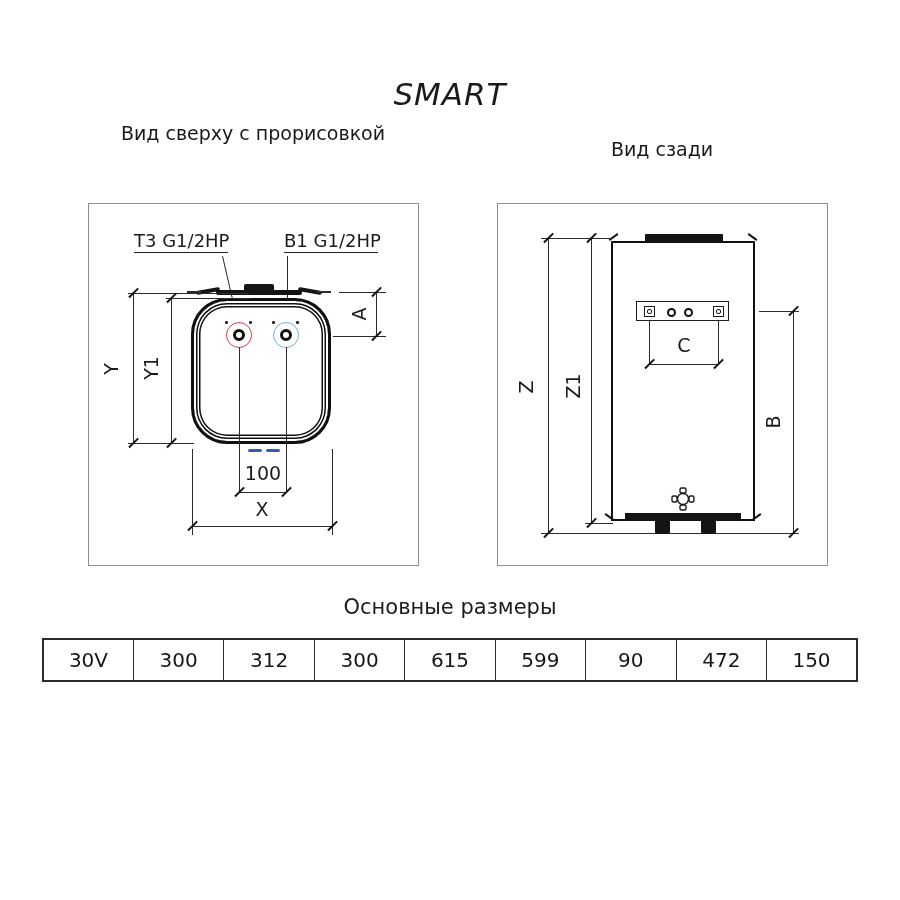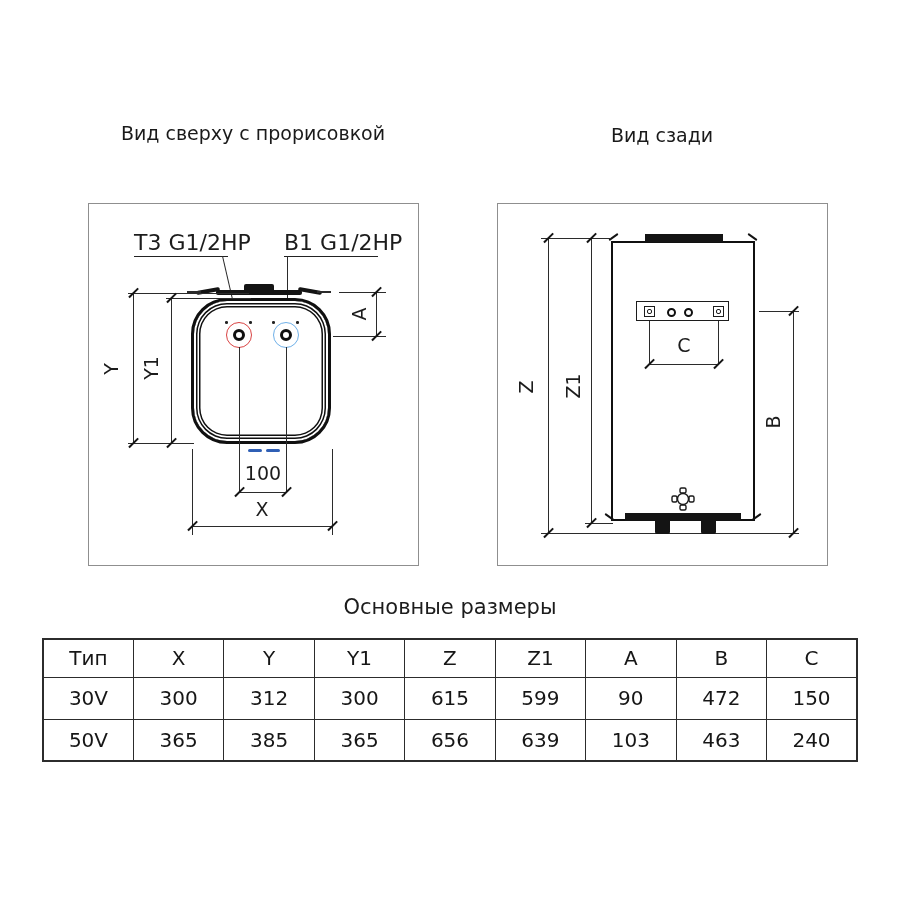--- a/index.html
+++ b/index.html
@@ -2,31 +2,31 @@
 <html><head>
 <meta charset="utf-8">
 <style>
   html,body{margin:0;padding:0;background:#ffffff;}
   .canvas{position:relative;width:900px;height:900px;background:#ffffff;
           font-family:"DejaVu Sans",sans-serif;color:#1c1c1c;overflow:hidden;}
   .sheet-title{position:absolute;left:0;width:900px;top:76px;text-align:center;
                font-size:31px;font-style:italic;letter-spacing:1px;color:#1a1a1a;}
   .cap{position:absolute;text-align:center;font-size:19px;line-height:30px;color:#1a1a1a;}
   .cap-left{left:88px;width:330px;top:118px;}
-  .cap-right{left:497px;width:330px;top:120px;}
+  .cap-right{left:497px;width:330px;top:134px;}
   .panel{position:absolute;top:203px;width:329px;height:361px;border:1px solid #8f8f8f;background:#fff;}
   .panel-left{left:88px;}
   .panel-right{left:497px;}
   .hline{position:absolute;height:1px;background:#2b2b2b;}
   .vline{position:absolute;width:1px;background:#2b2b2b;}
   .tick{position:absolute;width:13px;height:1.8px;background:#151515;transform:rotate(-45deg);}
   .leader{position:absolute;height:1px;background:#2b2b2b;transform-origin:0 0;}
   .rlabel{position:absolute;transform:rotate(-90deg);font-size:19px;text-align:center;white-space:nowrap;}
   .dlabel{position:absolute;font-size:19px;text-align:center;white-space:nowrap;}
-  .plabel{position:absolute;font-size:22px;border-bottom:1.5px solid #222;padding-bottom:1px;white-space:nowrap;}
+  .plabel{position:absolute;font-size:18px;border-bottom:1.5px solid #222;padding-bottom:1px;white-space:nowrap;}
   .tank{position:absolute;left:102px;top:94px;width:140px;height:146px;border-radius:36px;
         border:3px solid #101010;box-sizing:border-box;background:#fff;
         box-shadow: inset 0 0 0 2px #ffffff, inset 0 0 0 3.5px #101010,
                     inset 0 0 0 5px #ffffff, inset 0 0 0 6.5px #101010;}
   .bar{position:absolute;background:#141414;border-radius:2px;}
   .port-outer{position:absolute;width:26px;height:26px;border-radius:50%;box-sizing:border-box;
               border:1.6px solid #d94343;background:transparent;}
   .port-inner{position:absolute;width:12px;height:12px;border-radius:50%;box-sizing:border-box;
               border:3.5px solid #101010;background:#ffffff;}
   .dot{position:absolute;width:2.6px;height:2.6px;border-radius:50%;background:#222;}
@@ -46,20 +46,21 @@
   table.dims th,table.dims td{border:1.6px solid #2c2c2c;text-align:center;vertical-align:middle;
              font-weight:normal;font-size:20px;color:#161616;padding:0;}
   table.dims tr.hdr{height:38px;}
   table.dims tr.row{height:42px;}
 </style>
 </head>
 <body>
 
 <div class="canvas">
 
+  <div class="sheet-title">SMART</div>
 
   <div class="cap cap-left">
     <div>Вид сверху с прорисовкой</div>
   </div>
   <div class="cap cap-right">Вид сзади</div>
 
   <div class="panel panel-left">
 
     <div class="plabel" style="left:45px;top:26px;width:94px;">T3 G1/2HP</div>
     <div class="plabel" style="left:195px;top:26px;width:94px;">B1 G1/2HP</div>
@@ -178,49 +179,27 @@
 
     <div class="bar" style="left:127px;top:309px;width:116px;height:8px;border-radius:0;"></div>
     <div class="foot" style="left:157px;top:317px;"></div>
     <div class="foot" style="left:203px;top:317px;"></div>
   </div>
 
   <div class="tbl-title">Основные размеры</div>
 
   <table class="dims">
     <tbody>
-        <tr class="hdr">
-      <th>Тип</th>
-      <th>X</th>
-      <th>Y</th>
-      <th>Y1</th>
-      <th>Z</th>
-      <th>Z1</th>
-      <th>A</th>
-      <th>B</th>
-      <th>C</th>
-    </tr>
     <tr class="row">
       <td>30V</td>
       <td>300</td>
       <td>312</td>
       <td>300</td>
       <td>615</td>
       <td>599</td>
       <td>90</td>
       <td>472</td>
       <td>150</td>
     </tr>
-    <tr class="row">
-      <td>50V</td>
-      <td>365</td>
-      <td>385</td>
-      <td>365</td>
-      <td>656</td>
-      <td>639</td>
-      <td>103</td>
-      <td>463</td>
-      <td>240</td>
-    </tr>
   </tbody>
     </table>
 
 </div>
 
 </body></html>

